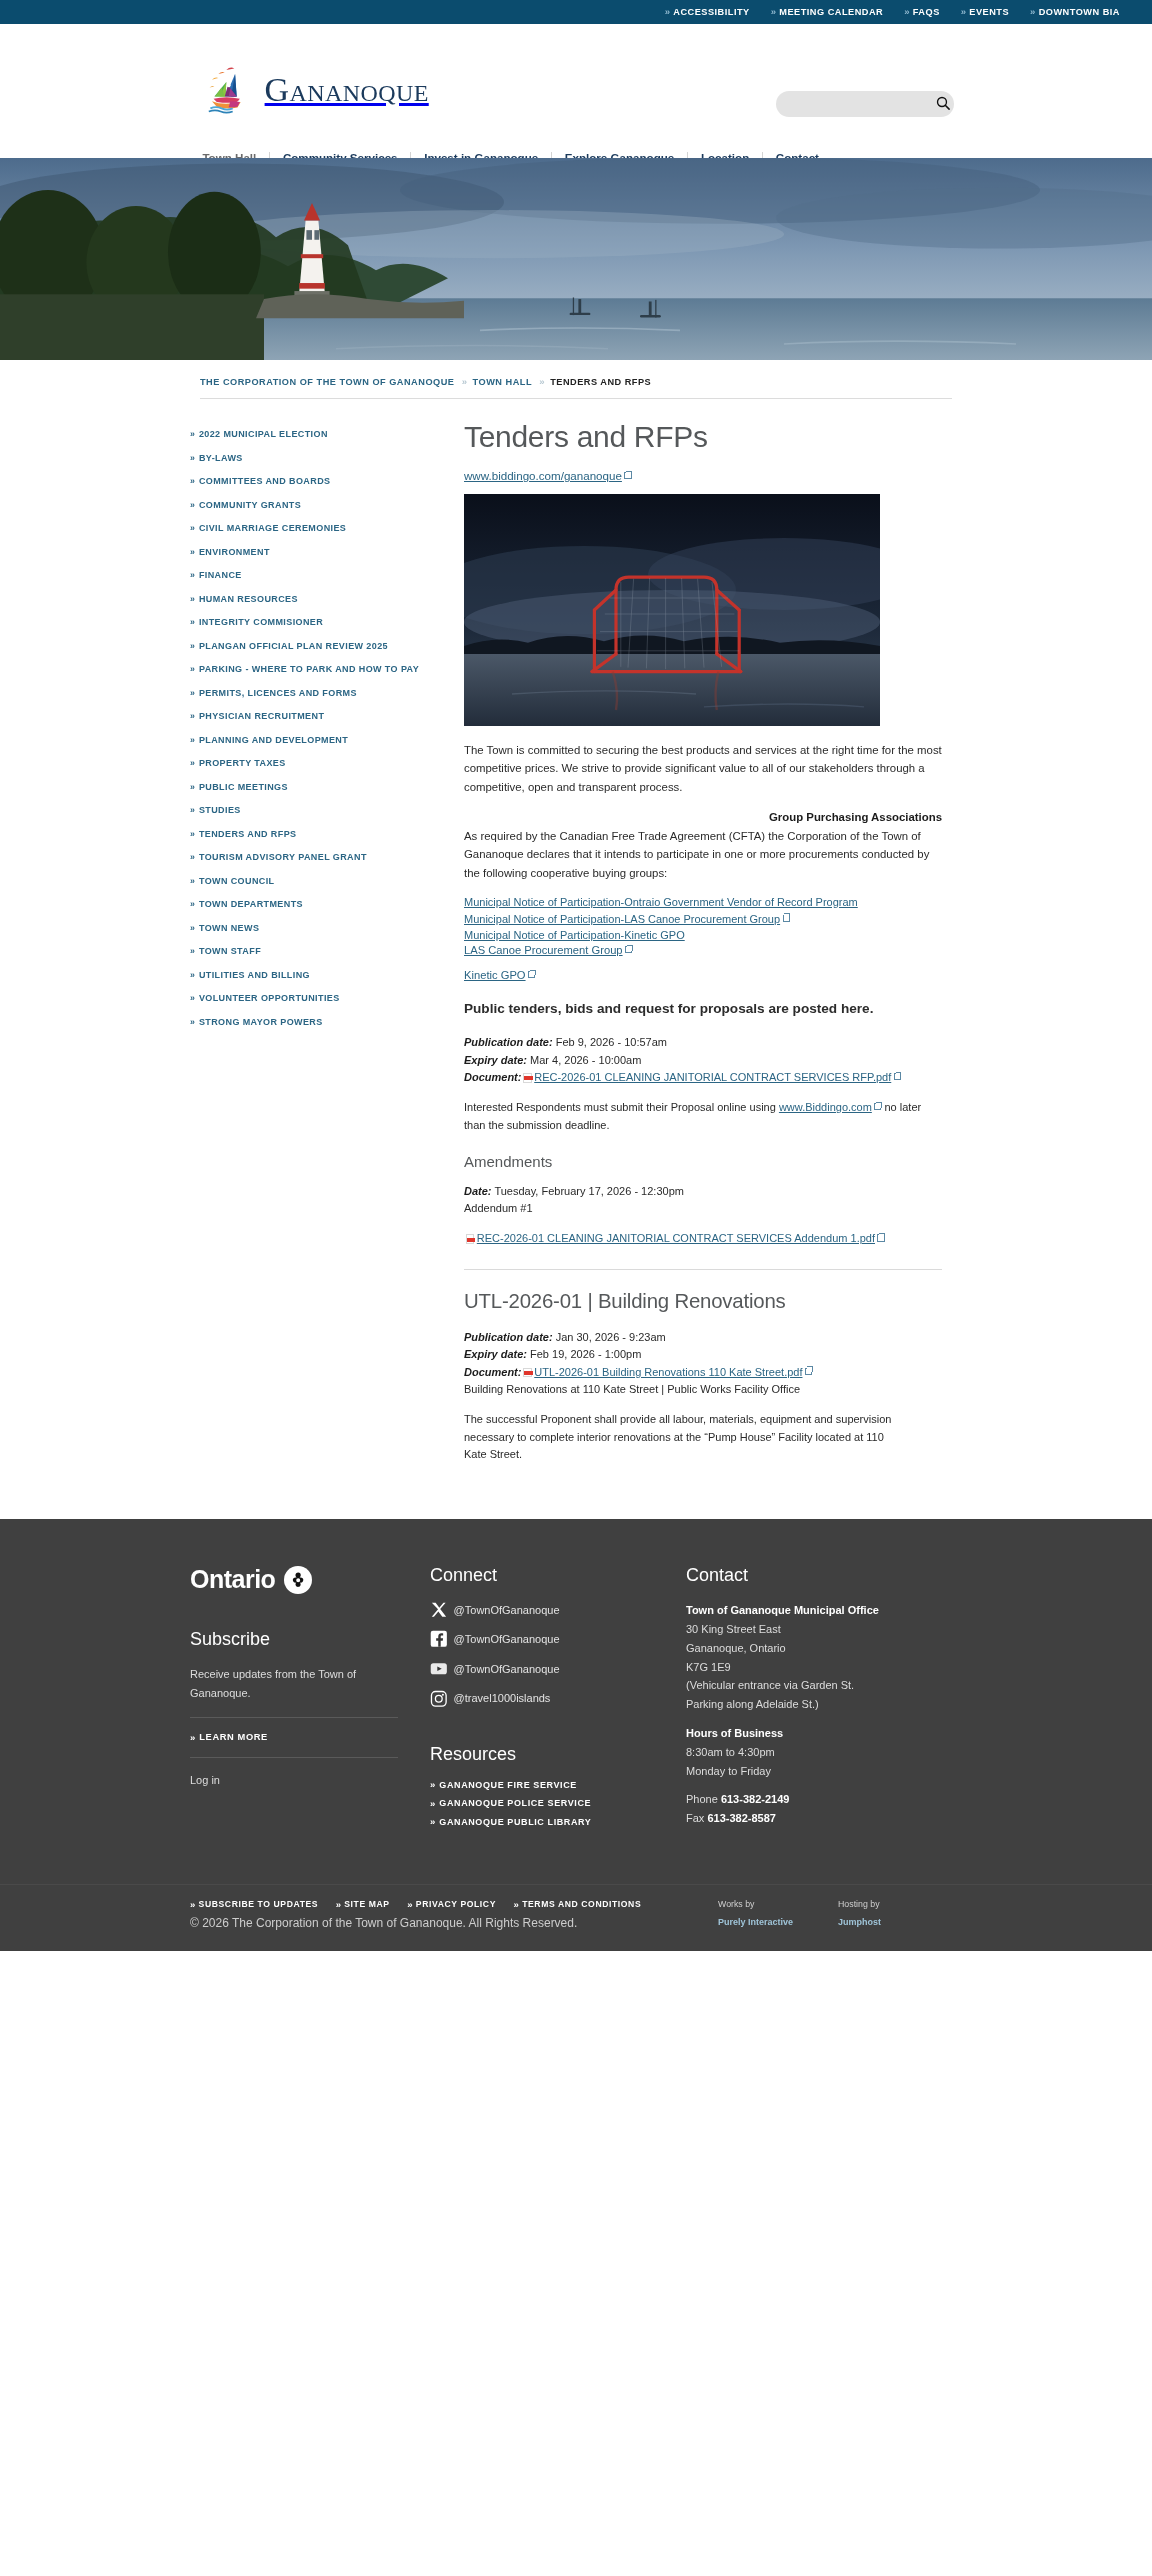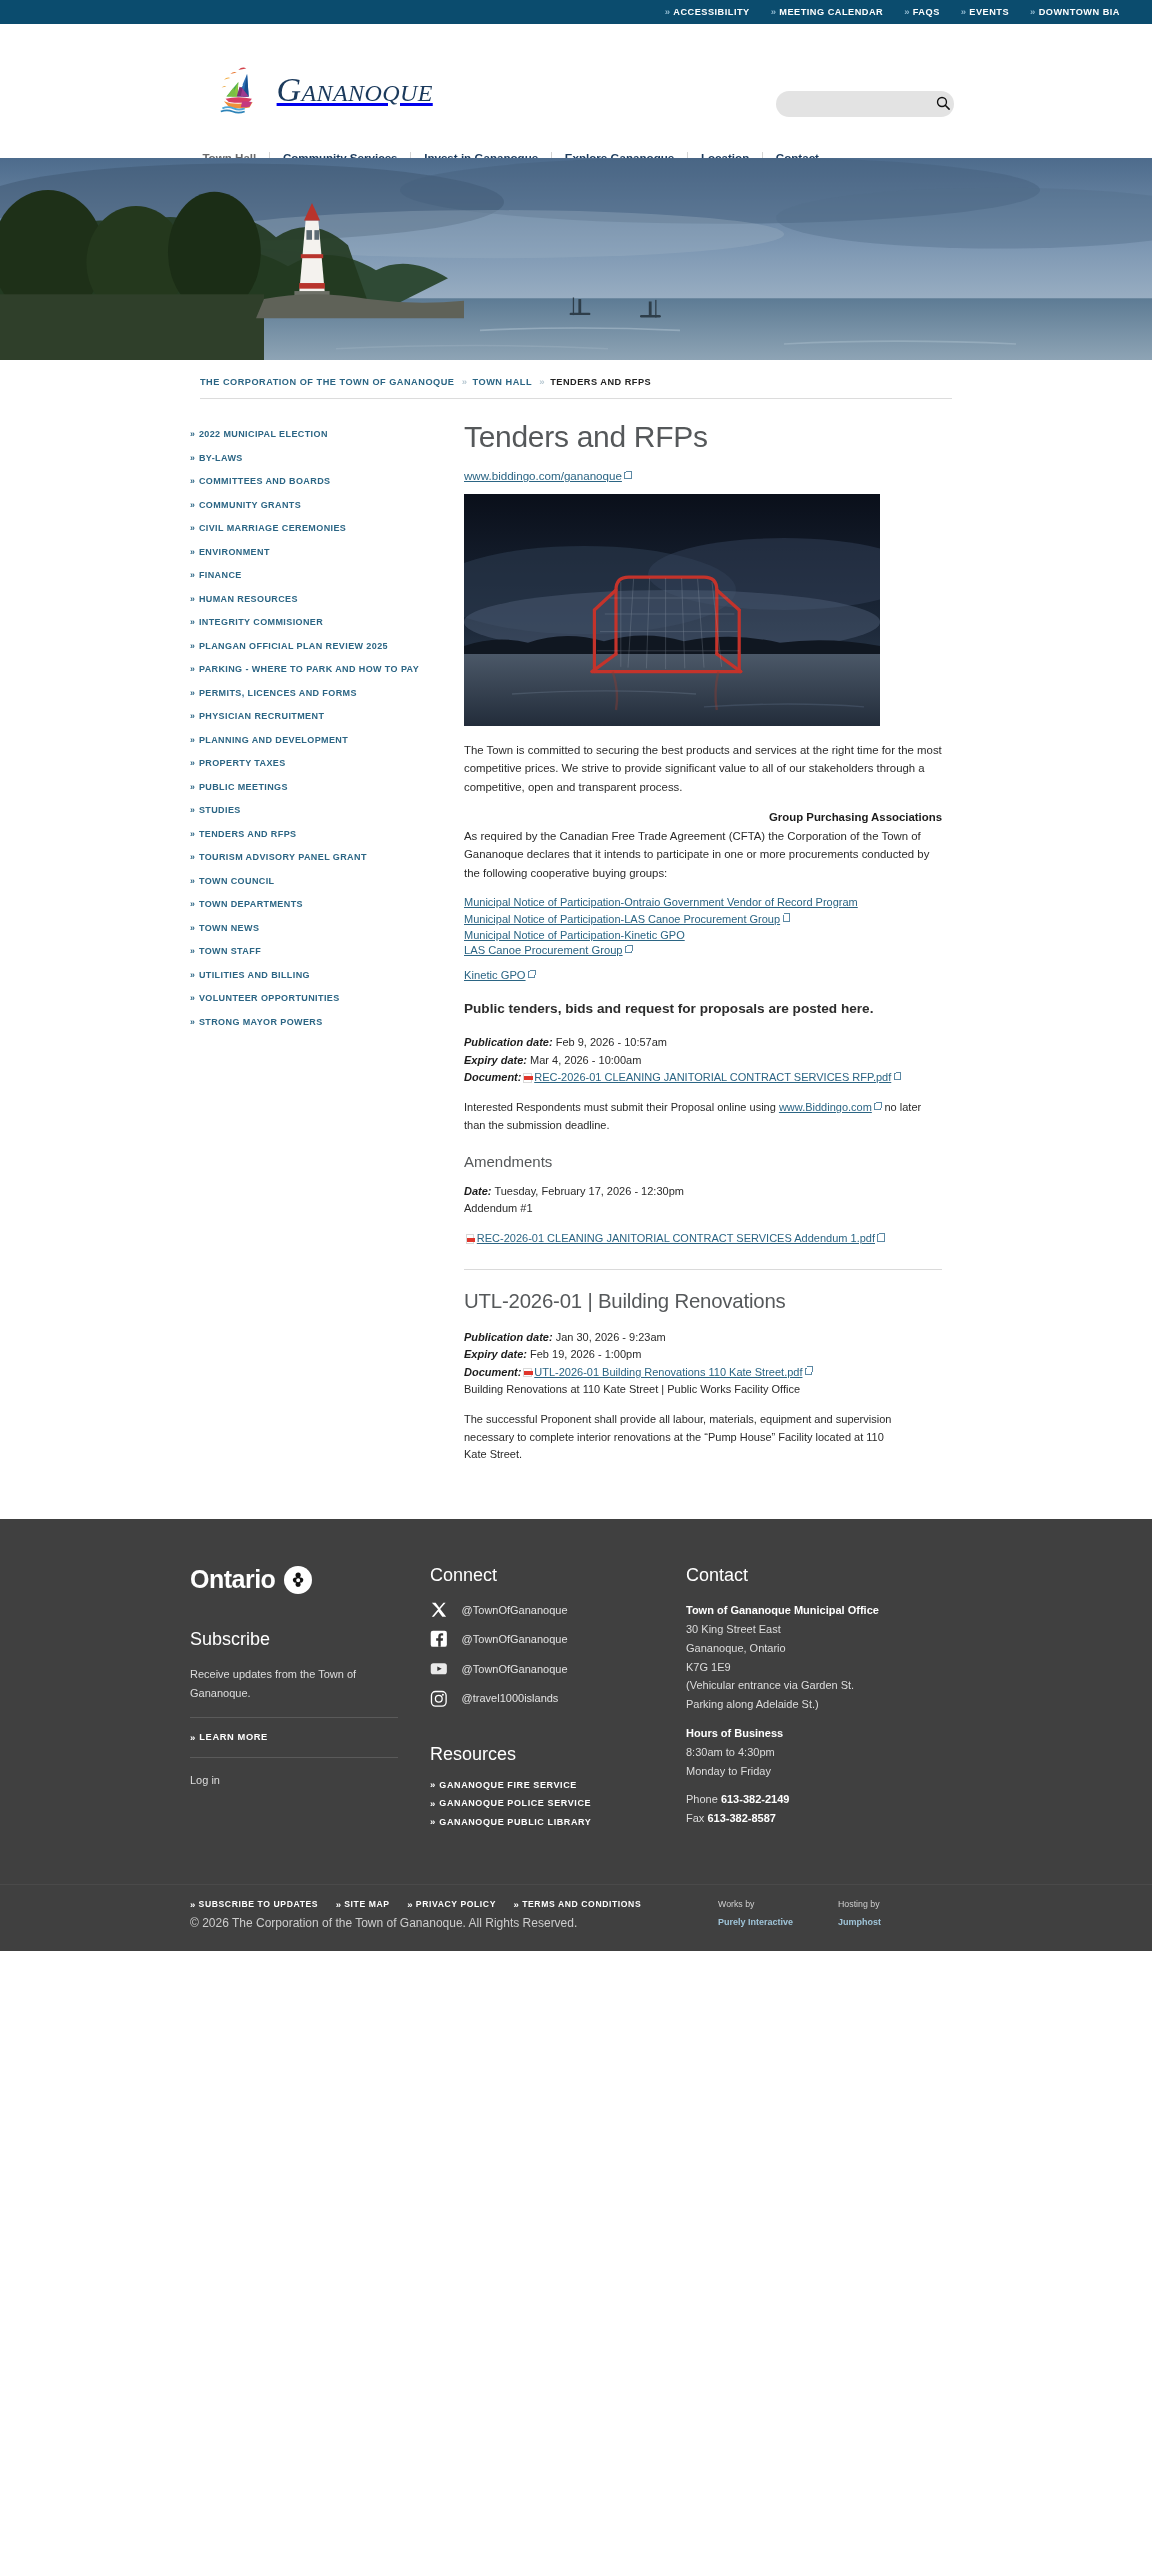--- a/index.html
+++ b/index.html
@@ -36,25 +36,24 @@
   .chev { color: #8fb8cf; font-size: 9.6px; line-height: 1; letter-spacing: -1.6px; font-weight: 700;}
 
   
   .header {
     background: #fff;
     height: 134px;
     position: relative;
   }
   .logo-wrap {
     position: absolute;
-    left: 216px; top: 42px;
+    left: 204px; top: 42px;
     display: flex;
     align-items: center;
     gap: 9.6px;
-    font-style: italic;
   }
   .logo-mark { width: 51px; height: 48px; }
   .logo-text {
     font-family: "Liberation Serif", serif;
     font-size: 34px;
     color: #1b3a5c;
     letter-spacing: 0.4px;
     font-variant: small-caps;
     line-height: 1;
   }
@@ -316,21 +315,21 @@
     font-size: 18px; font-weight: 400; color: #fff; margin-bottom: 14.4px;
   }
   .f-text { font-size: 11px; line-height: 1.72; color: #ddd; }
   .f-rule { border: none; border-top: 0.8px solid #5a5a5a; margin: 14.4px 0; }
   .f-action {
     font-size: 9.3px; font-weight: 700; letter-spacing: 0.6px; color: #fff;
     text-decoration: none; display: flex; align-items: center; gap: 5.6px;
   }
   .f-login { font-size: 11px; color: #ddd; text-decoration: none; display: inline-block; }
   .social-row {
-    display: flex; align-items: center; gap: 14px; margin-bottom: 12px;
+    display: flex; align-items: center; gap: 6px; margin-bottom: 12px;
     text-decoration: none;
   }
   .social-ico { width: 17.6px; height: 17.6px; flex-shrink: 0; }
   .social-label { font-size: 11px; color: #e3e3e3; }
   .res-item {
     display: flex; align-items: center; gap: 5.6px; margin-bottom: 8.8px;
     text-decoration: none;
   }
   .res-label { font-size: 9px; font-weight: 700; letter-spacing: 0.6px; color: #fff; }
   .c-bold { font-weight: 700; color: #fff; }

